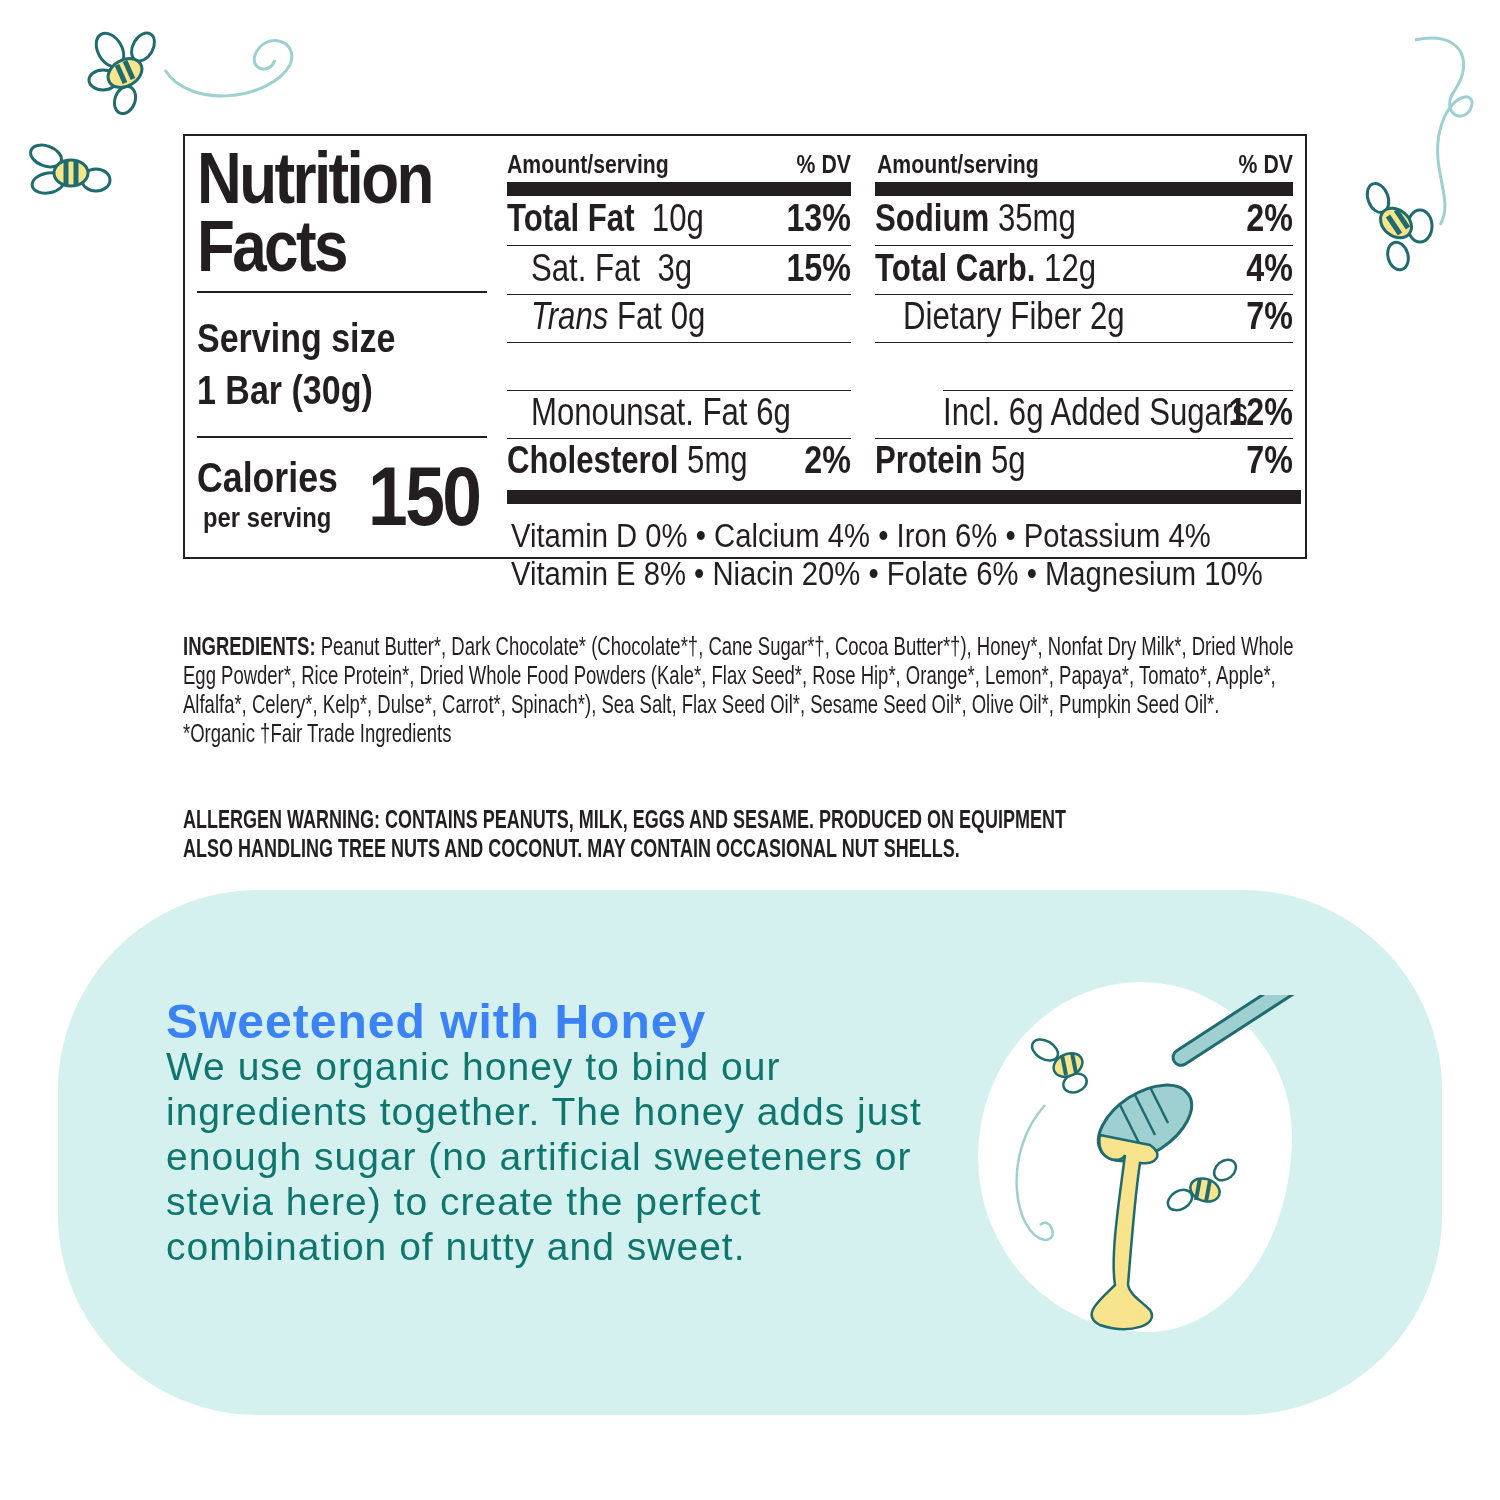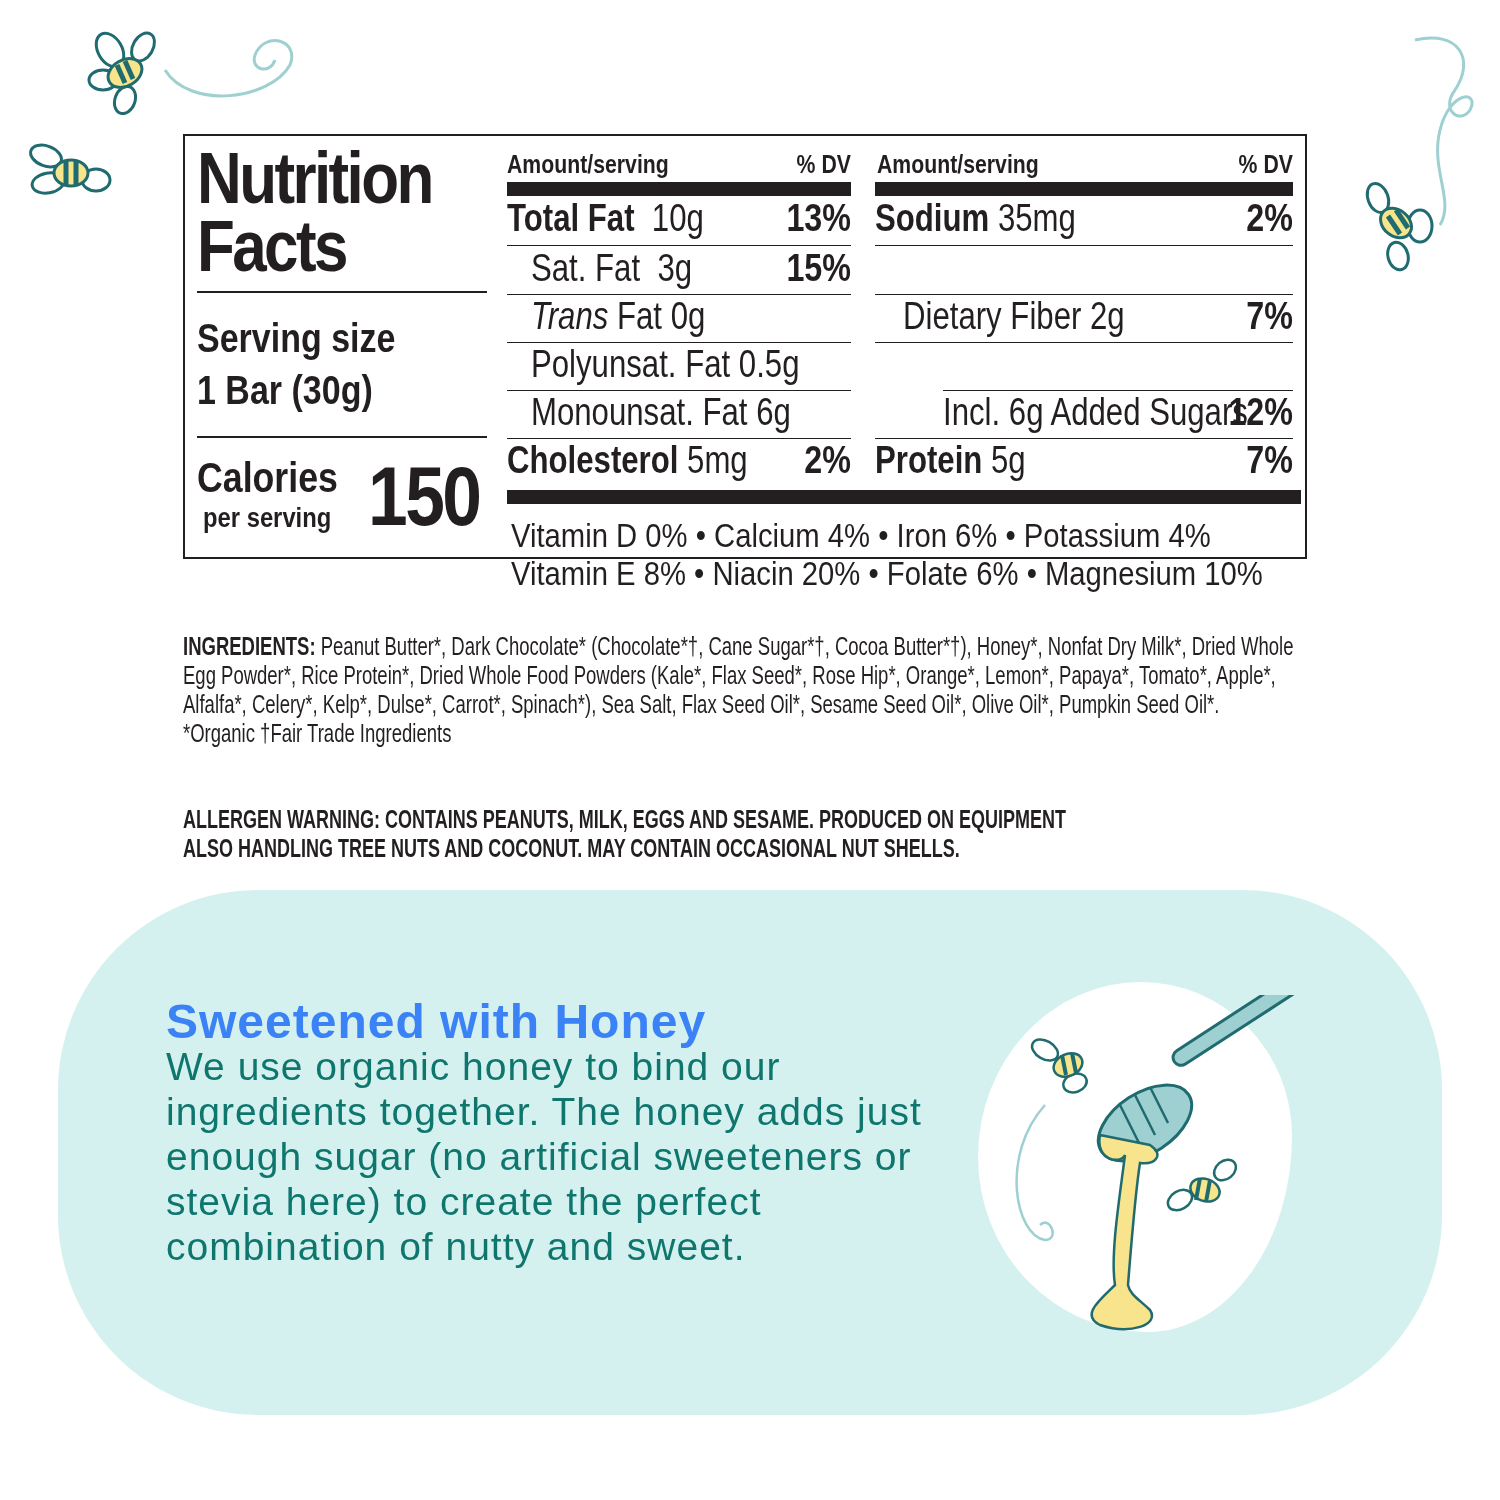--- a/index.html
+++ b/index.html
@@ -97,23 +97,20 @@
     <div class="hr" style="left:0;right:0;top:109px;height:1px"></div>
     <div class="row" style="top:110px">
       <span class="lab" style="left:24px"><span>Sat. Fat</span>&nbsp; <span>3g</span></span>
       <span class="dv">15%</span>
     </div>
     <div class="hr" style="left:0;right:0;top:158px;height:1px"></div>
     <div class="row" style="top:158px">
       <span class="lab" style="left:24px"><i>Trans</i> <span>Fat 0g</span></span>
     </div>
     <div class="hr" style="left:0;right:0;top:206px;height:1px"></div>
-    <div class="row" style="top:206px">
-      <span class="lab" style="left:24px"><span>Polyunsat. Fat</span> <span>0.5g</span></span>
-    </div>
     <div class="hr" style="left:0;right:0;top:254px;height:1px"></div>
     <div class="row" style="top:254px">
       <span class="lab" style="left:24px"><span>Monounsat. Fat</span> <span>6g</span></span>
     </div>
     <div class="hr" style="left:0;right:0;top:302px;height:1px"></div>
     <div class="row" style="top:302px">
       <span class="lab" style="left:0"><b>Cholesterol</b> <span>5mg</span></span>
       <span class="dv">2%</span>
     </div>
   </div>
@@ -121,20 +118,24 @@
   <div class="col" style="left:690px;width:426px;height:360px">
     <div class="col-head" style="left:2px">Amount/serving</div>
     <div class="col-head" style="right:8px;transform-origin:right top">% DV</div>
     <div class="hr" style="left:0;right:8px;top:46px;height:14px"></div>
 
     <div class="row" style="top:60px;right:8px">
       <span class="lab" style="left:0"><b>Sodium</b> <span>35mg</span></span>
       <span class="dv">2%</span>
     </div>
     <div class="hr" style="left:0;right:8px;top:109px;height:1px"></div>
+    <div class="row" style="top:110px;right:8px">
+      <span class="lab" style="left:0"><b>Total Carb.</b> <span>12g</span></span>
+      <span class="dv">4%</span>
+    </div>
     <div class="hr" style="left:0;right:8px;top:158px;height:1px"></div>
     <div class="row" style="top:158px;right:8px">
       <span class="lab" style="left:28px"><span>Dietary Fiber</span> <span>2g</span></span>
       <span class="dv">7%</span>
     </div>
     <div class="hr" style="left:0;right:8px;top:206px;height:1px"></div>
     <div class="hr" style="left:68px;right:8px;top:254px;height:1px"></div>
     <div class="row" style="top:254px;right:8px">
       <span class="lab" style="left:68px">Incl. 6g Added Sugars</span>
       <span class="dv">12%</span>

